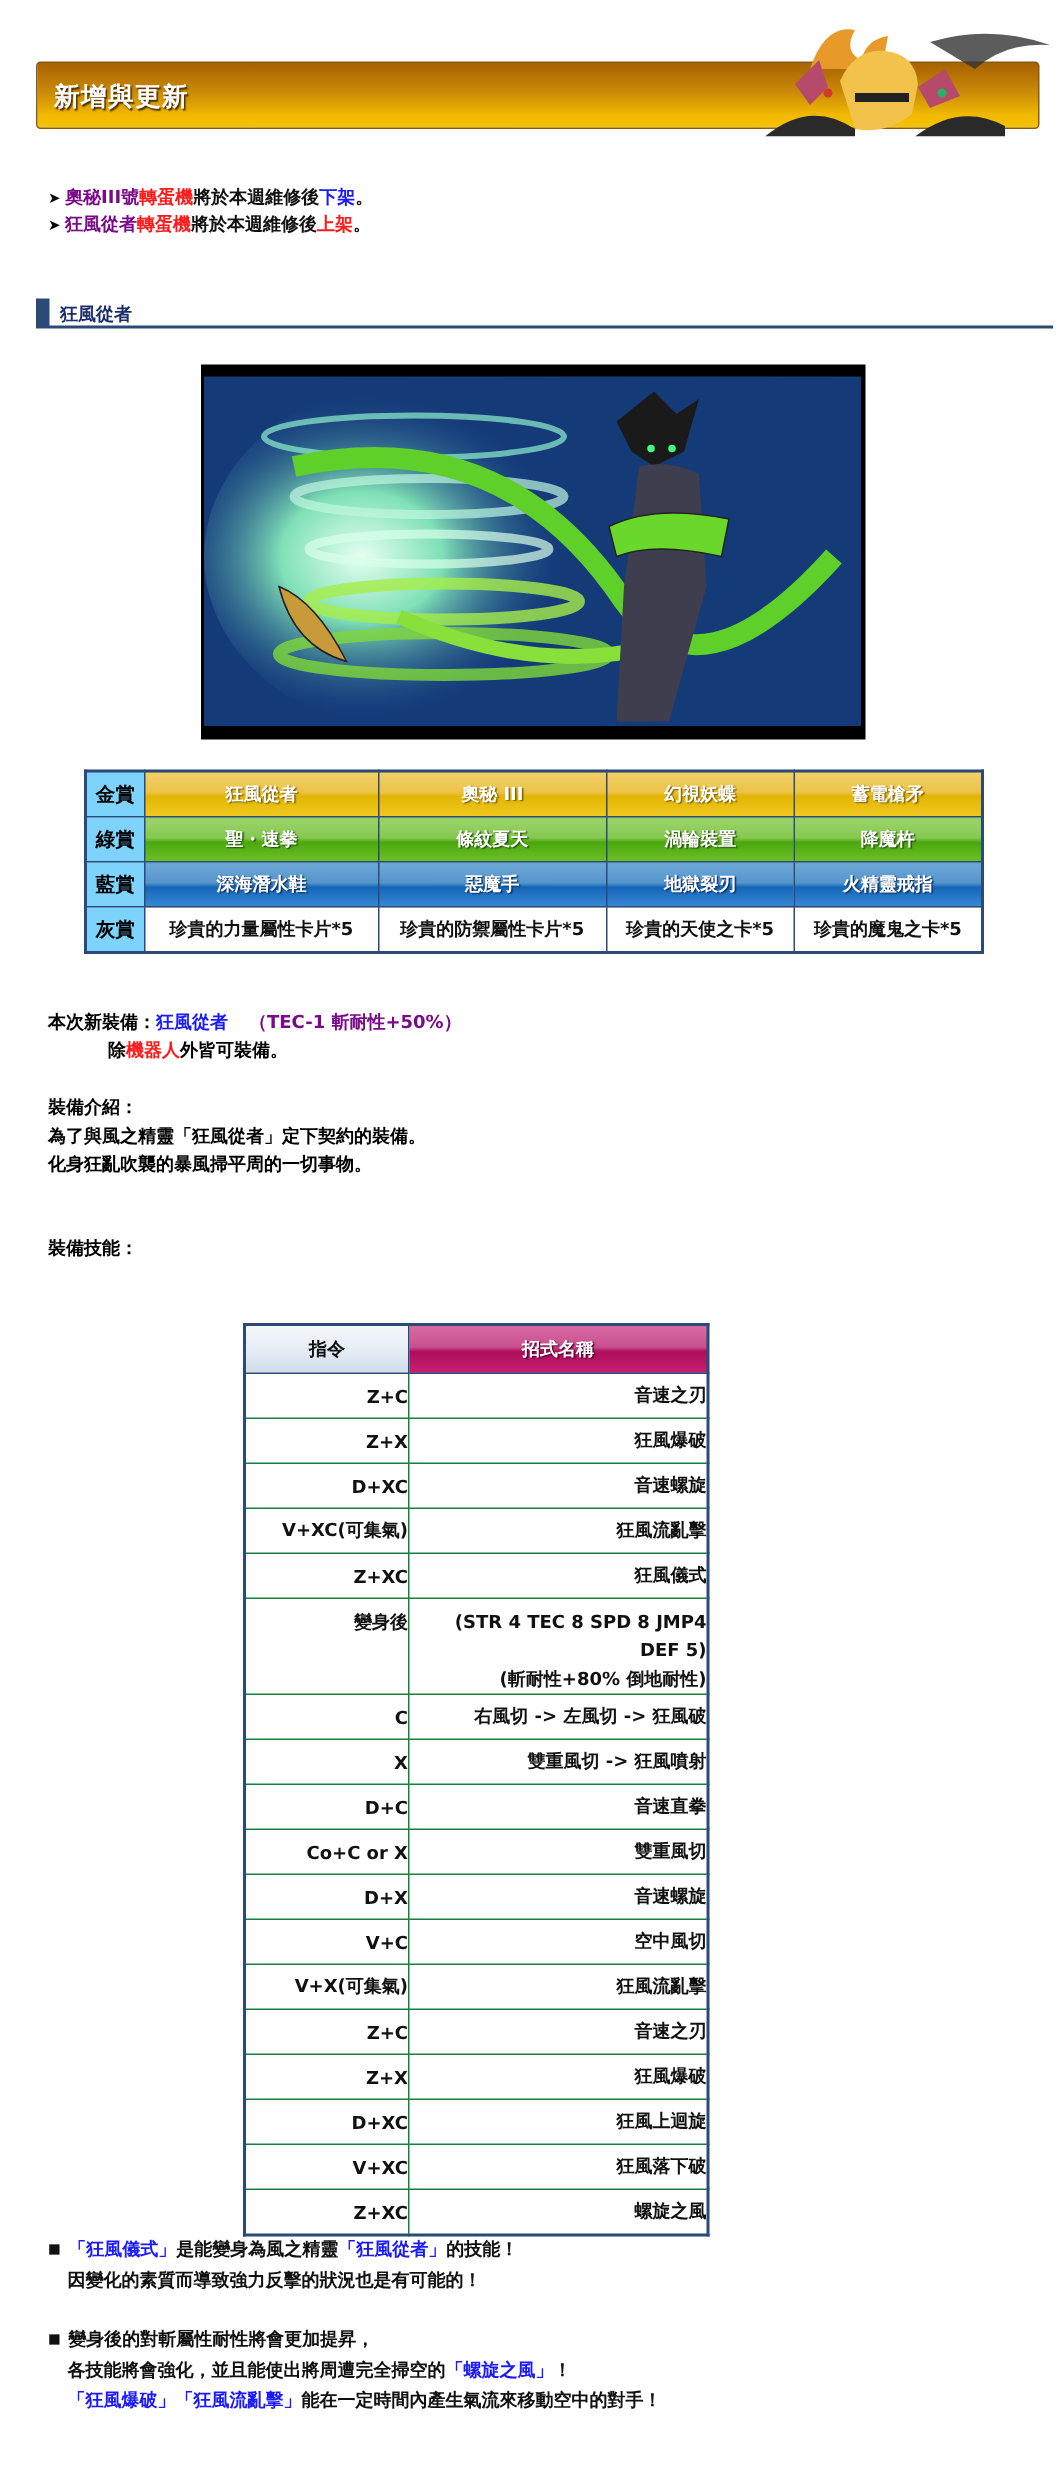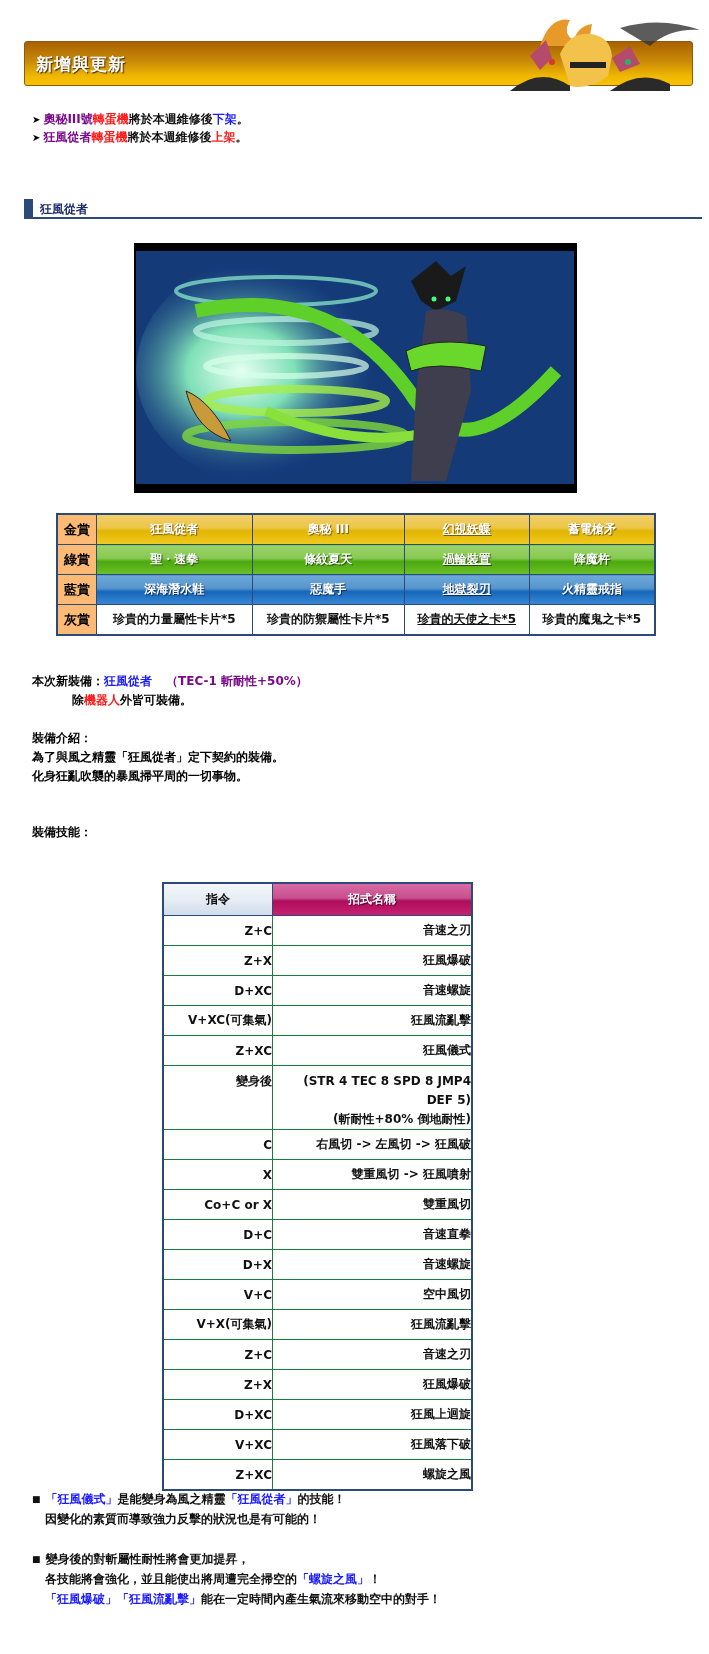--- a/index.html
+++ b/index.html
@@ -19,21 +19,21 @@
   }
   .banner-title {
     left: 36px; top: 53px; font-size: 17px; font-weight: bold; color: #fff;
     text-shadow: 1px 1px 1px #4a2a00;
     letter-spacing: 1px;
   }
   .banner-char {
     left: 500px; top: 6px; width: 205px; height: 85px;
   }
 
-  .news { left: 32px; font-size: 12px; font-weight: bold; line-height: 18px; }
+  .news { left: 32px; font-size: 12px; font-weight: bold; line-height: 18px; margin-top: 12px; }
   .news .arrow { font-size: 10px; margin-right: 3px; }
   .purple { color: #7a0a8a; }
   .red { color: #ff1a1a; }
   .blue { color: #1a1aff; }
   .dark { color: #111; }
 
   
   .sec-bar { left: 24px; top: 199px; width: 9px; height: 19px; background: #2b4a78; }
   .sec-line { left: 24px; top: 217px; width: 678px; height: 2px; background: #2b4a78; }
   .sec-title { left: 40px; top: 201px; font-size: 12px; font-weight: bold; color: #1c2f6b; }
@@ -50,24 +50,24 @@
   
   table { border-collapse: collapse; }
   .prize-table {
     position: absolute; left: 56px; top: 513px; width: 600px;
     border: 2px solid #2b4a78;
   }
   .prize-table td {
     border: 1px solid #2b4a78; height: 29px; text-align: center;
     font-weight: bold; font-size: 12px; padding: 0;
   }
-  .prize-table td.label { width: 38px; background: #fdba74; color: #000; font-size: 13px; }
+  .prize-table td.label { width: 38px; background: #7dd3fc; color: #000; font-size: 13px; }
   .prize-table td.c1 { width: 156px; }
   .prize-table td.c2 { width: 152px; }
-  .prize-table td.c3 { width: 125px; text-decoration: underline; }
+  .prize-table td.c3 { width: 125px; }
   .prize-table td.c4 { width: 125px; }
   .row-gold td.cell { background: linear-gradient(to bottom, #f2cf6a 0%, #ebc447 45%, #e2b500 55%, #f0c820 100%); color: #fff; text-shadow: 1px 1px 1px #7a5a00; }
   .row-red td.cell { background: linear-gradient(to bottom, #d66aa4 0%, #c9508f 45%, #ad0d5d 55%, #d4337f 100%); color: #fff; text-shadow: 1px 1px 1px #4a0028; }
   .row-green td.cell { background: linear-gradient(to bottom, #9bd46a 0%, #86c851 45%, #4aa80d 55%, #6dc028 100%); color: #fff; text-shadow: 1px 1px 1px #1e4a00; }
   .row-blue td.cell { background: linear-gradient(to bottom, #6ea8d8 0%, #5595cc 45%, #1466b8 55%, #3a88d6 100%); color: #fff; text-shadow: 1px 1px 1px #0a2a5a; }
   .row-gray td.cell { background: #fff; color: #111; font-size: 12px; }
 
   
   .para { left: 32px; font-size: 12px; font-weight: bold; line-height: 19px; }
   .tec { color: #7a0a8a; margin-left: 14px; }
@@ -233,26 +233,26 @@
   </tr>
   <tr>
         <td class="cmd">C</td>
         <td>右風切 -&gt; 左風切 -&gt; 狂風破</td>
       </tr>
   <tr>
         <td class="cmd">X</td>
         <td>雙重風切 -&gt; 狂風噴射</td>
       </tr>
   <tr>
+        <td class="cmd">D+C</td>
+        <td>音速直拳</td>
+      </tr>
+  <tr>
         <td class="cmd">Co+C or X</td>
         <td>雙重風切</td>
-      </tr>
-  <tr>
-        <td class="cmd">D+C</td>
-        <td>音速直拳</td>
       </tr>
   <tr>
         <td class="cmd">D+X</td>
         <td>音速螺旋</td>
       </tr>
   <tr>
         <td class="cmd">V+C</td>
         <td>空中風切</td>
       </tr>
   <tr>

